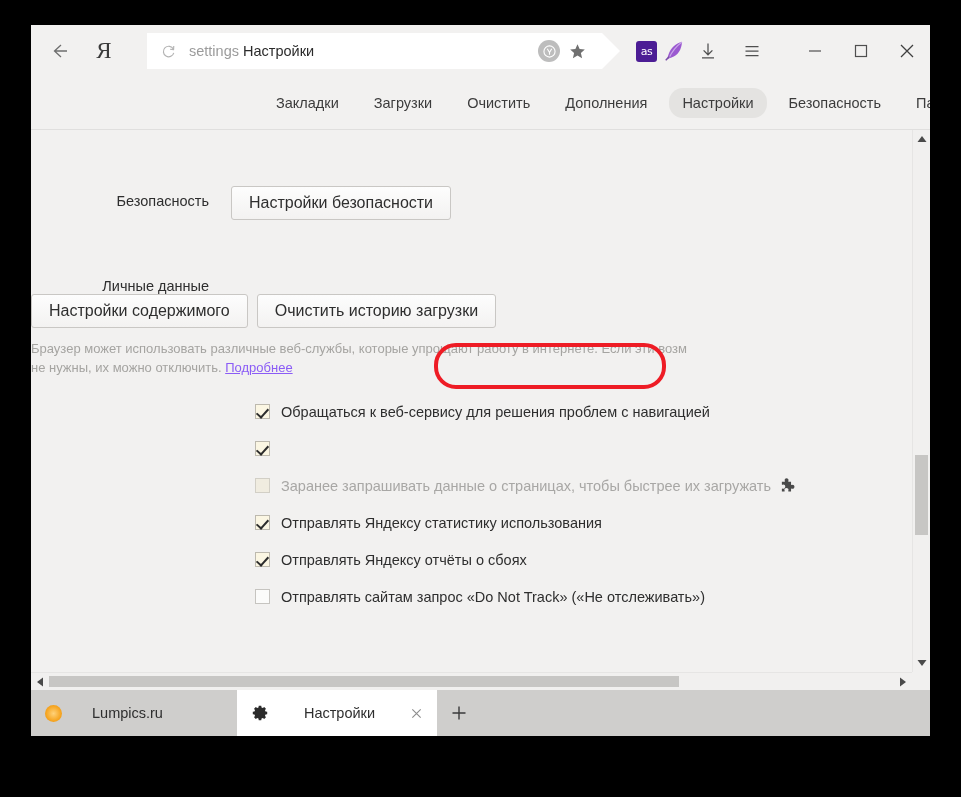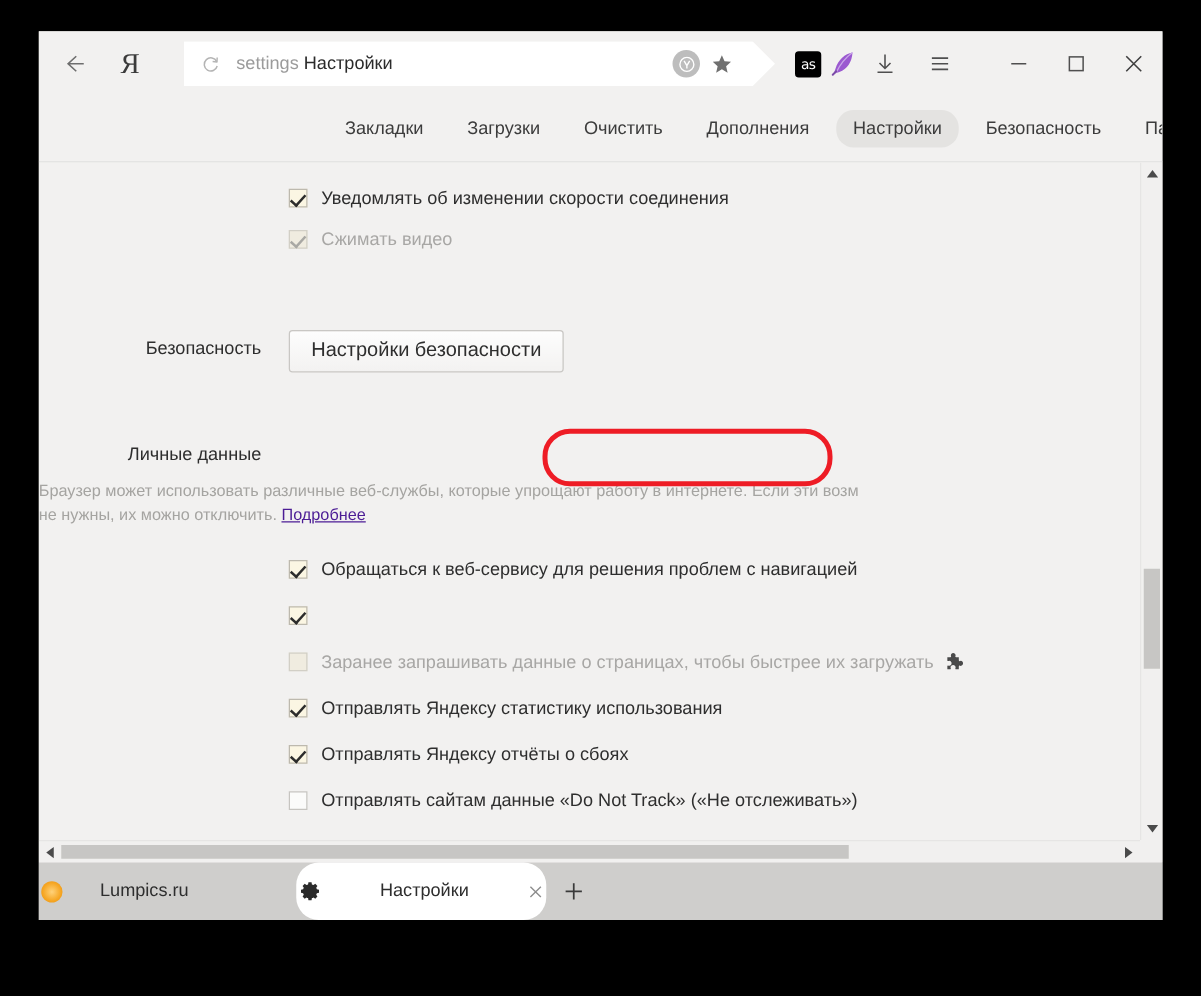--- a/index.html
+++ b/index.html
@@ -78,21 +78,21 @@
     width: 22px; height: 22px; border-radius: 50%;
     background: #bdbdbd; color: #fff;
     display: flex; align-items: center; justify-content: center;
     font-size: 13px;
   }
   #star-icon-box { width: 30px; display:flex; align-items:center; justify-content:center; color:#707070; }
 
   #ext-icons { display: flex; align-items: center; margin-left: 16px; gap: 5px; flex: 0 0 auto; }
   #lastfm-icon {
     width: 21px; height: 21px; border-radius: 3px;
-    background: #000000; color: #fff;
+    background: #4c1d95; color: #fff;
     font-size: 11px; letter-spacing: -0.5px;
     display: flex; align-items: center; justify-content: center;
     font-family: "DejaVu Sans", sans-serif;
   }
 
   #win-controls { margin-left: auto; display: flex; align-items: center; }
   #win-controls .tb-btn { width: 46px; color: #5a5a5a; }
 
   
   #navstrip {
@@ -188,21 +188,21 @@
     border-radius: 22px;
     pointer-events: none;
   }
 
   .helptext {
     font-size: 13px;
     color: #a5a4a1;
     line-height: 19px;
     white-space: nowrap;
   }
-  .helptext .lnk { color: #4c1d95; text-decoration: underline; }
+  .helptext .lnk { color: #8b5cf6; text-decoration: underline; }
 
   .puzzle { margin-left: 9px; color: #4a4a4a; display: inline-flex; }
 
   
   #vscroll {
     position: absolute; right: 0; top: 0; bottom: 18px; width: 18px;
     background: #f1f0ef;
     border-left: 1px solid #e6e5e4;
   }
   #vscroll .arrow {
@@ -232,26 +232,25 @@
 
   
   #tabstrip {
     position: absolute; left: 0; right: 0; bottom: 0;
     height: 46px;
     background: #cfcecc;
     display: flex; align-items: stretch;
   }
   .tab {
     display: flex; align-items: center;
-    padding: 0 2px;
+    padding: 0 14px;
     font-size: 14.5px;
     color: #2e2e2e;
     white-space: nowrap;
     position: relative;
-    border-radius: 18px;
   }
   #tab-lumpics { width: 206px; }
   #tab-settings { width: 200px; background: #ffffff; justify-content: center; }
   #tab-settings .tab-title { flex: 1 1 auto; text-align: center; }
   .favicon-orange {
     width: 17px; height: 17px; border-radius: 50%;
     background: radial-gradient(circle at 50% 50%, #ffd27a 0%, #f6a623 60%, #e38f12 100%);
     margin-right: 30px; flex: 0 0 auto;
     position: relative;
   }
@@ -354,55 +353,46 @@
     <div class="nav-item">Дополнения</div>
     <div class="nav-item active">Настройки</div>
     <div class="nav-item">Безопасность</div>
     <div class="nav-item">Пароли</div>
 
   </div>
 
   <div id="content">
     <div id="scroll-area">
 
-      <div class="row" style="padding-top:12px;">
-        <div class="row-label"></div>
-        <div class="row-body">
-          <div class="chk-line">
-            <span class="cb checked"></span>
-            <span>Уведомлять об изменении скорости соединения</span>
-          </div>
-          <div class="chk-line disabled">
-            <span class="cb dis checked"></span>
-            <span>Сжимать видео</span>
-          </div>
-        </div>
-      </div>
 
       <div class="row" style="margin-top:56px; align-items:flex-start;">
         <div class="row-label" style="padding-top:7px;">Безопасность</div>
         <div class="row-body">
           <button class="btn">Настройки безопасности</button>
         </div>
       </div>
 
       <div class="row" style="margin-top:51px; align-items:flex-start;flex-direction:column;">
         <div class="row-label" style="padding-top:7px;">Личные данные</div>
         <div class="row-body">
+          <div style="display:flex; gap:9px;">
+            <button class="btn">Настройки содержимого</button>
+            <button class="btn">Очистить историю загрузки</button>
+          </div>
           <div class="helptext" style="margin-top:11px;">
             <div>Браузер может использовать различные веб-службы, которые упрощают работу в интернете. Если эти возм</div>
             <div>
               <span>не нужны, их можно отключить.</span>
               <span class="lnk">Подробнее</span>
             </div>
           </div>
         </div>
       </div>
 
-      <div class="row" style="margin-top:16px;">
+      <div class="row" style="margin-top:16px;padding-left:24px;">
         <div class="row-label"></div>
         <div class="row-body">
           <div class="chk-line" style="height:37px;">
             <span class="cb checked"></span>
             <span>Обращаться к веб-сервису для решения проблем с навигацией</span>
           </div>
           <div class="chk-line" style="height:37px;">
             <span class="cb checked"></span>
           </div>
           <div class="chk-line disabled" style="height:37px;">
@@ -417,21 +407,21 @@
           <div class="chk-line" style="height:37px;">
             <span class="cb checked"></span>
             <span>Отправлять Яндексу статистику использования</span>
           </div>
           <div class="chk-line" style="height:37px;">
             <span class="cb checked"></span>
             <span>Отправлять Яндексу отчёты о сбоях</span>
           </div>
           <div class="chk-line" style="height:37px;">
             <span class="cb empty"></span>
-            <span>Отправлять сайтам данные «Do Not Track» («Не отслеживать»)</span>
+            <span>Отправлять сайтам запрос «Do Not Track» («Не отслеживать»)</span>
           </div>
           <div class="chk-line" style="height:37px;">
             
             
           </div>
 
         </div>
       </div>
 
     </div>

